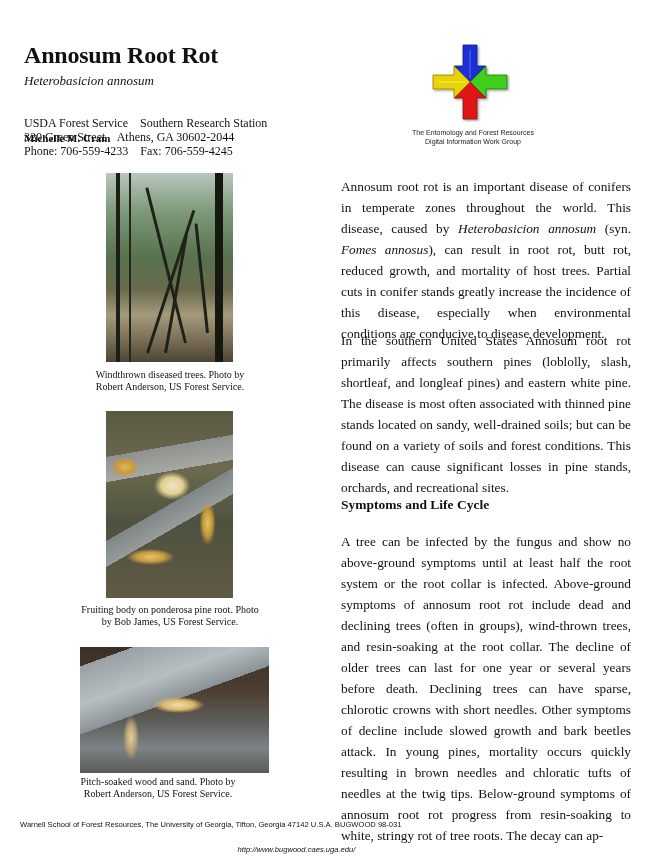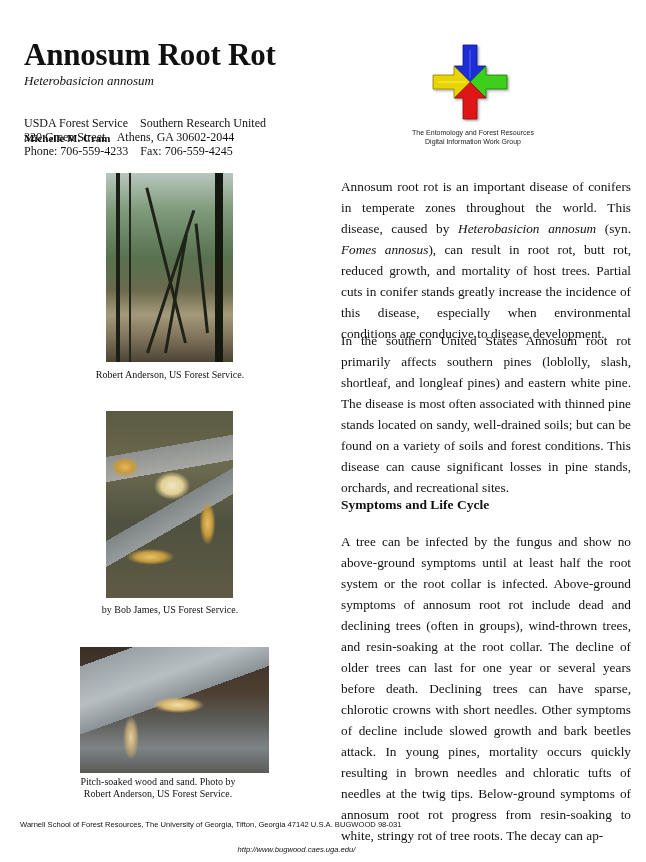--- a/index.html
+++ b/index.html
@@ -1,19 +1,19 @@
 <!DOCTYPE html>
 <html><head>
 <meta charset="utf-8">
 <style>
   html, body { margin:0; padding:0; background:#ffffff; }
   body { width:646px; height:862px; position:relative; overflow:hidden;
          font-family:"Liberation Serif", "DejaVu Serif", serif; color:#111; }
   .abs { position:absolute; }
-  #title { left:24px; top:38px; font-size:31px; font-weight:bold; line-height:34px; margin:0; letter-spacing:-0.2px; }
+  #title { left:24px; top:38px; font-size:24px; font-weight:bold; line-height:34px; margin:0; letter-spacing:-0.2px; }
   #species { left:24px; top:73px; font-size:13px; font-style:italic; line-height:16px; }
   #author { left:24px; top:98px; font-size:11px; font-weight:bold; line-height:18px;margin-top:31px; }
   .affil { left:24px; font-size:12px; line-height:14px; white-space:pre; }
   #affil1 { top:116px; } #affil2 { top:130px; } #affil3 { top:144px; }
 
   #logo { left:430px; top:42px; width:80px; height:80px; }
   #logo-caption { left:380px; top:128px; width:186px; text-align:center;
          font-family:"Liberation Sans", "DejaVu Sans", sans-serif; font-size:7px; line-height:9px; color:#222; }
 
   .photo { position:absolute; overflow:hidden; }
@@ -52,21 +52,21 @@
 
   #footer { left:20px; top:820px; width:610px; font-family:"Liberation Sans", "DejaVu Sans", sans-serif; font-size:7.6px; line-height:10.5px; color:#111; }
   #footer-url { left:0; top:845px; width:593px; text-align:center; font-family:"Liberation Sans", "DejaVu Sans", sans-serif; font-size:7.6px; font-style:italic; line-height:10px; }
 </style>
 </head>
 <body>
 
 <h1 id="title" class="abs">Annosum Root Rot</h1>
 <div id="species" class="abs">Heterobasicion annosum</div>
 <div id="author" class="abs">Michelle M. Cram</div>
-<div id="affil1" class="abs affil">USDA Forest Service    Southern Research United</div>
+<div id="affil1" class="abs affil">USDA Forest Service    Southern Research Station</div>
 <div id="affil2" class="abs affil">320 Green Street    Athens, GA 30602-2044</div>
 <div id="affil3" class="abs affil">Phone: 706-559-4233    Fax: 706-559-4245</div>
 
 <svg id="logo" class="abs" viewBox="0 0 80 80">
   <defs>
     <filter id="sh" x="-20%" y="-20%" width="140%" height="140%">
         <feDropShadow dx="1.5" dy="1.5" stdDeviation="1" flood-color="#000" flood-opacity="0.35"></feDropShadow>
       </filter>
   </defs>
   <g filter="url(#sh)">
@@ -87,25 +87,27 @@
   <div>Digital Information Work Group</div>
 </div>
 
 <div id="photo1" class="photo">
   <div class="tr" style="left:40px;top:30px;height:150px;transform:rotate(18deg);"></div>
   <div class="tr" style="left:78px;top:10px;height:160px;transform:rotate(-14deg);"></div>
   <div class="tr" style="left:58px;top:60px;height:120px;transform:rotate(10deg);"></div>
   <div class="tr" style="left:100px;top:50px;height:110px;transform:rotate(-6deg);"></div>
 </div>
 <div id="cap1" class="caption">
+  <div>Windthrown diseased trees.  Photo by</div>
   <div>Robert Anderson, US Forest Service.</div>
 </div>
 
 <div id="photo2" class="photo"></div>
 <div id="cap2" class="caption">
+  <div>Fruiting body on ponderosa pine root.  Photo</div>
   <div>by Bob James, US Forest Service.</div>
 </div>
 
 <div id="photo3" class="photo"></div>
 <div id="cap3" class="caption">
   <div>Pitch-soaked wood and sand.  Photo by</div>
   <div>Robert Anderson, US Forest Service.</div>
 </div>
 
 <div id="para1" class="col">

